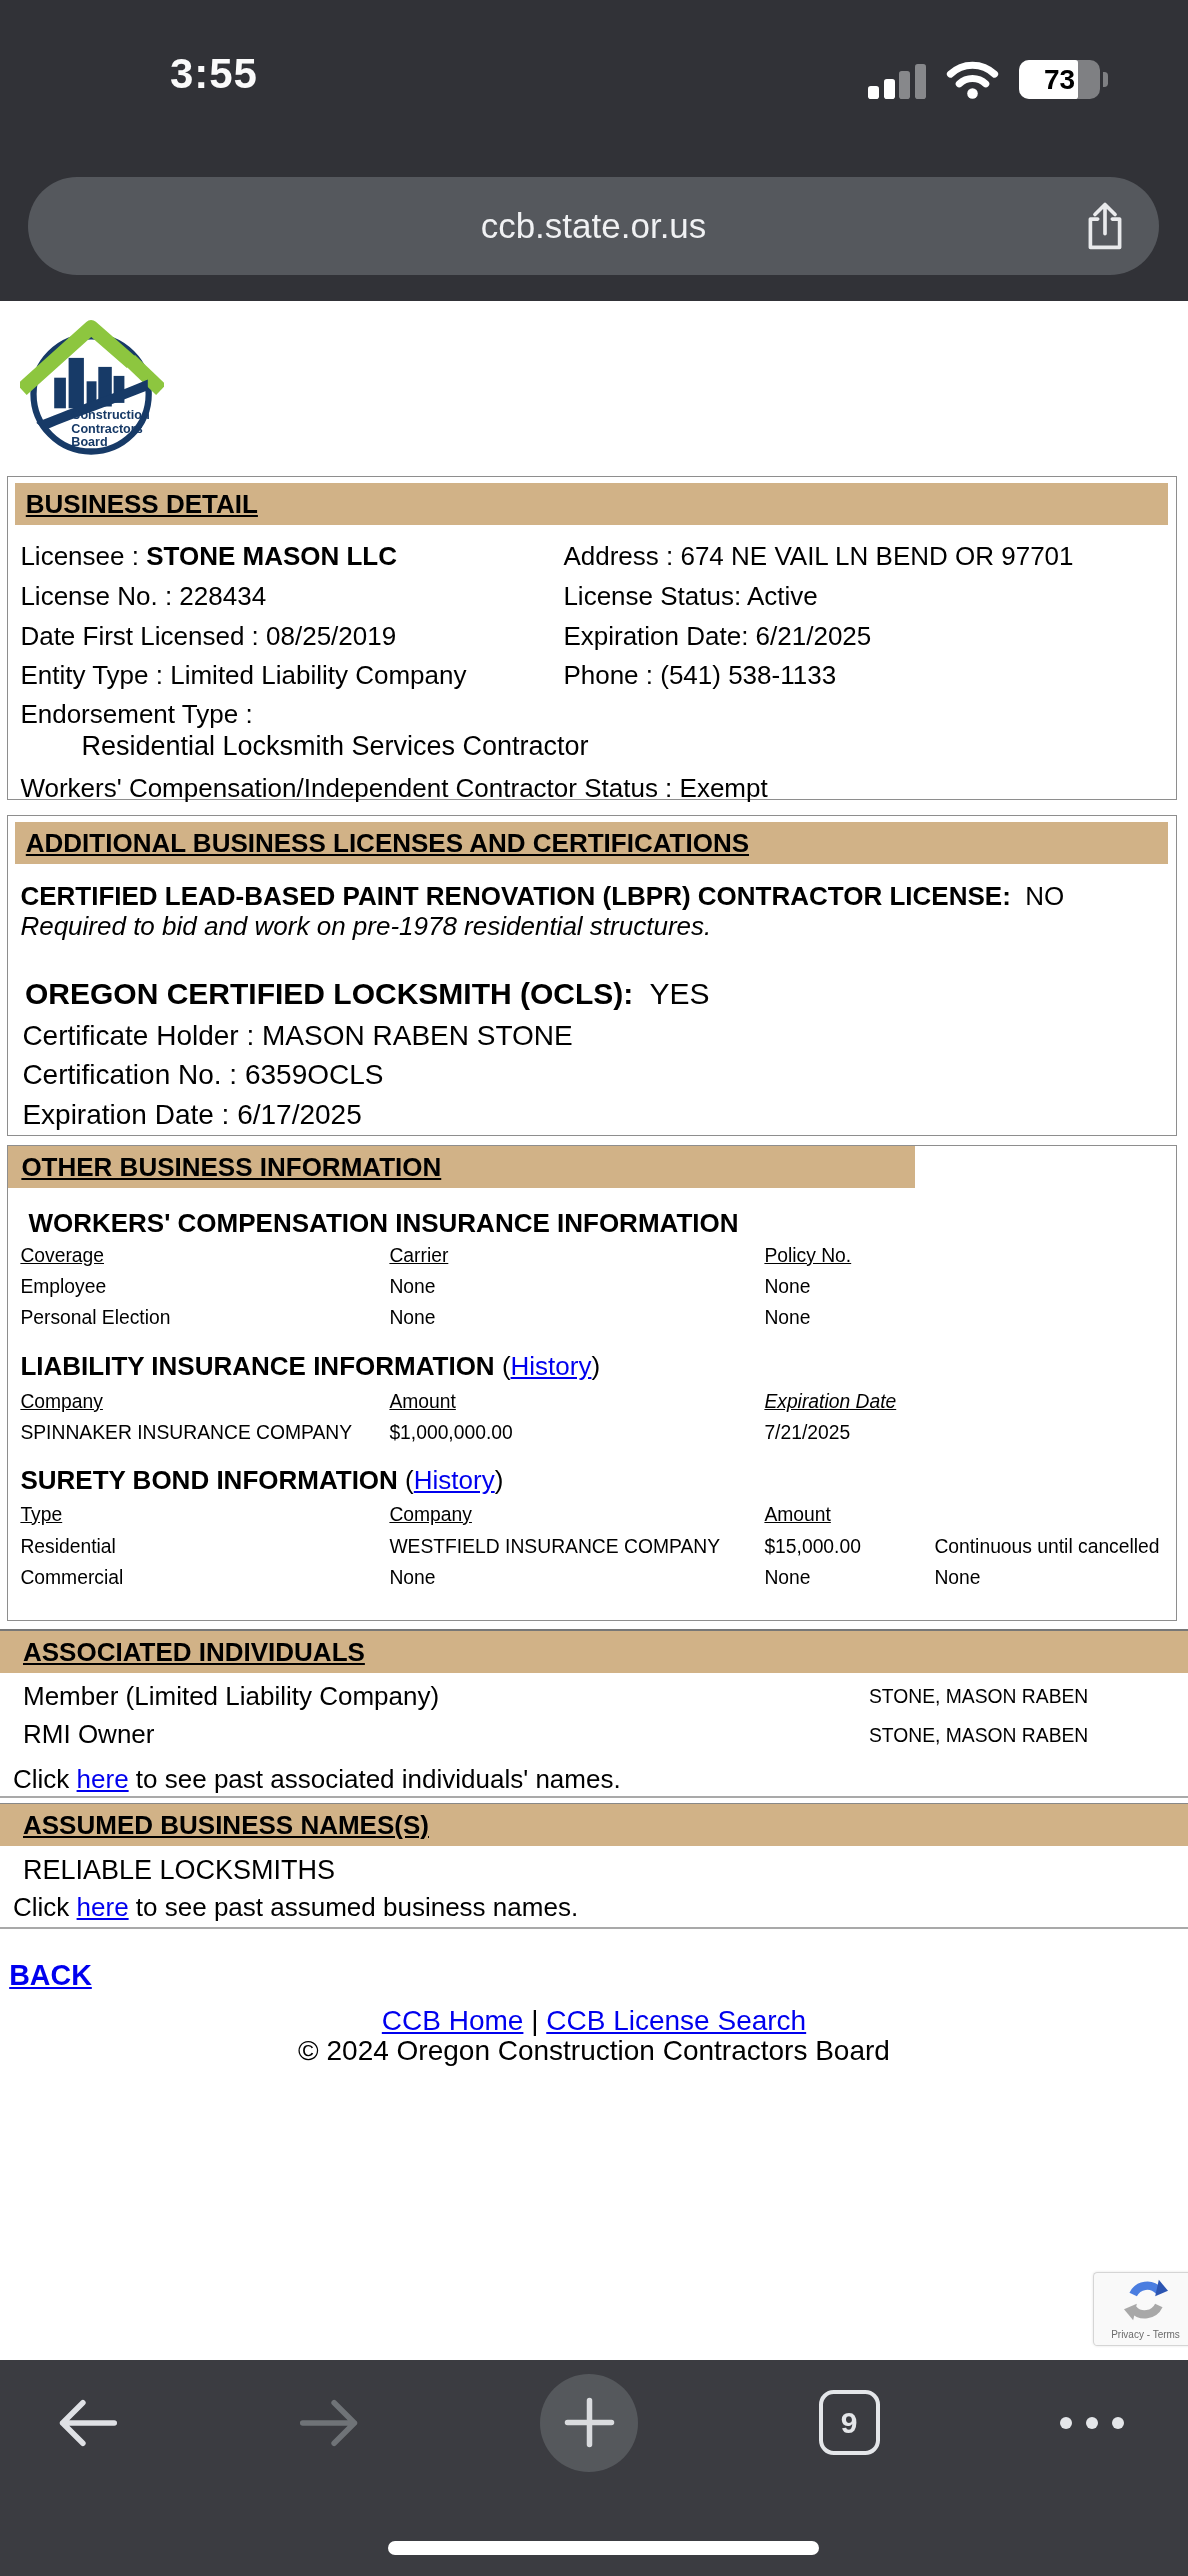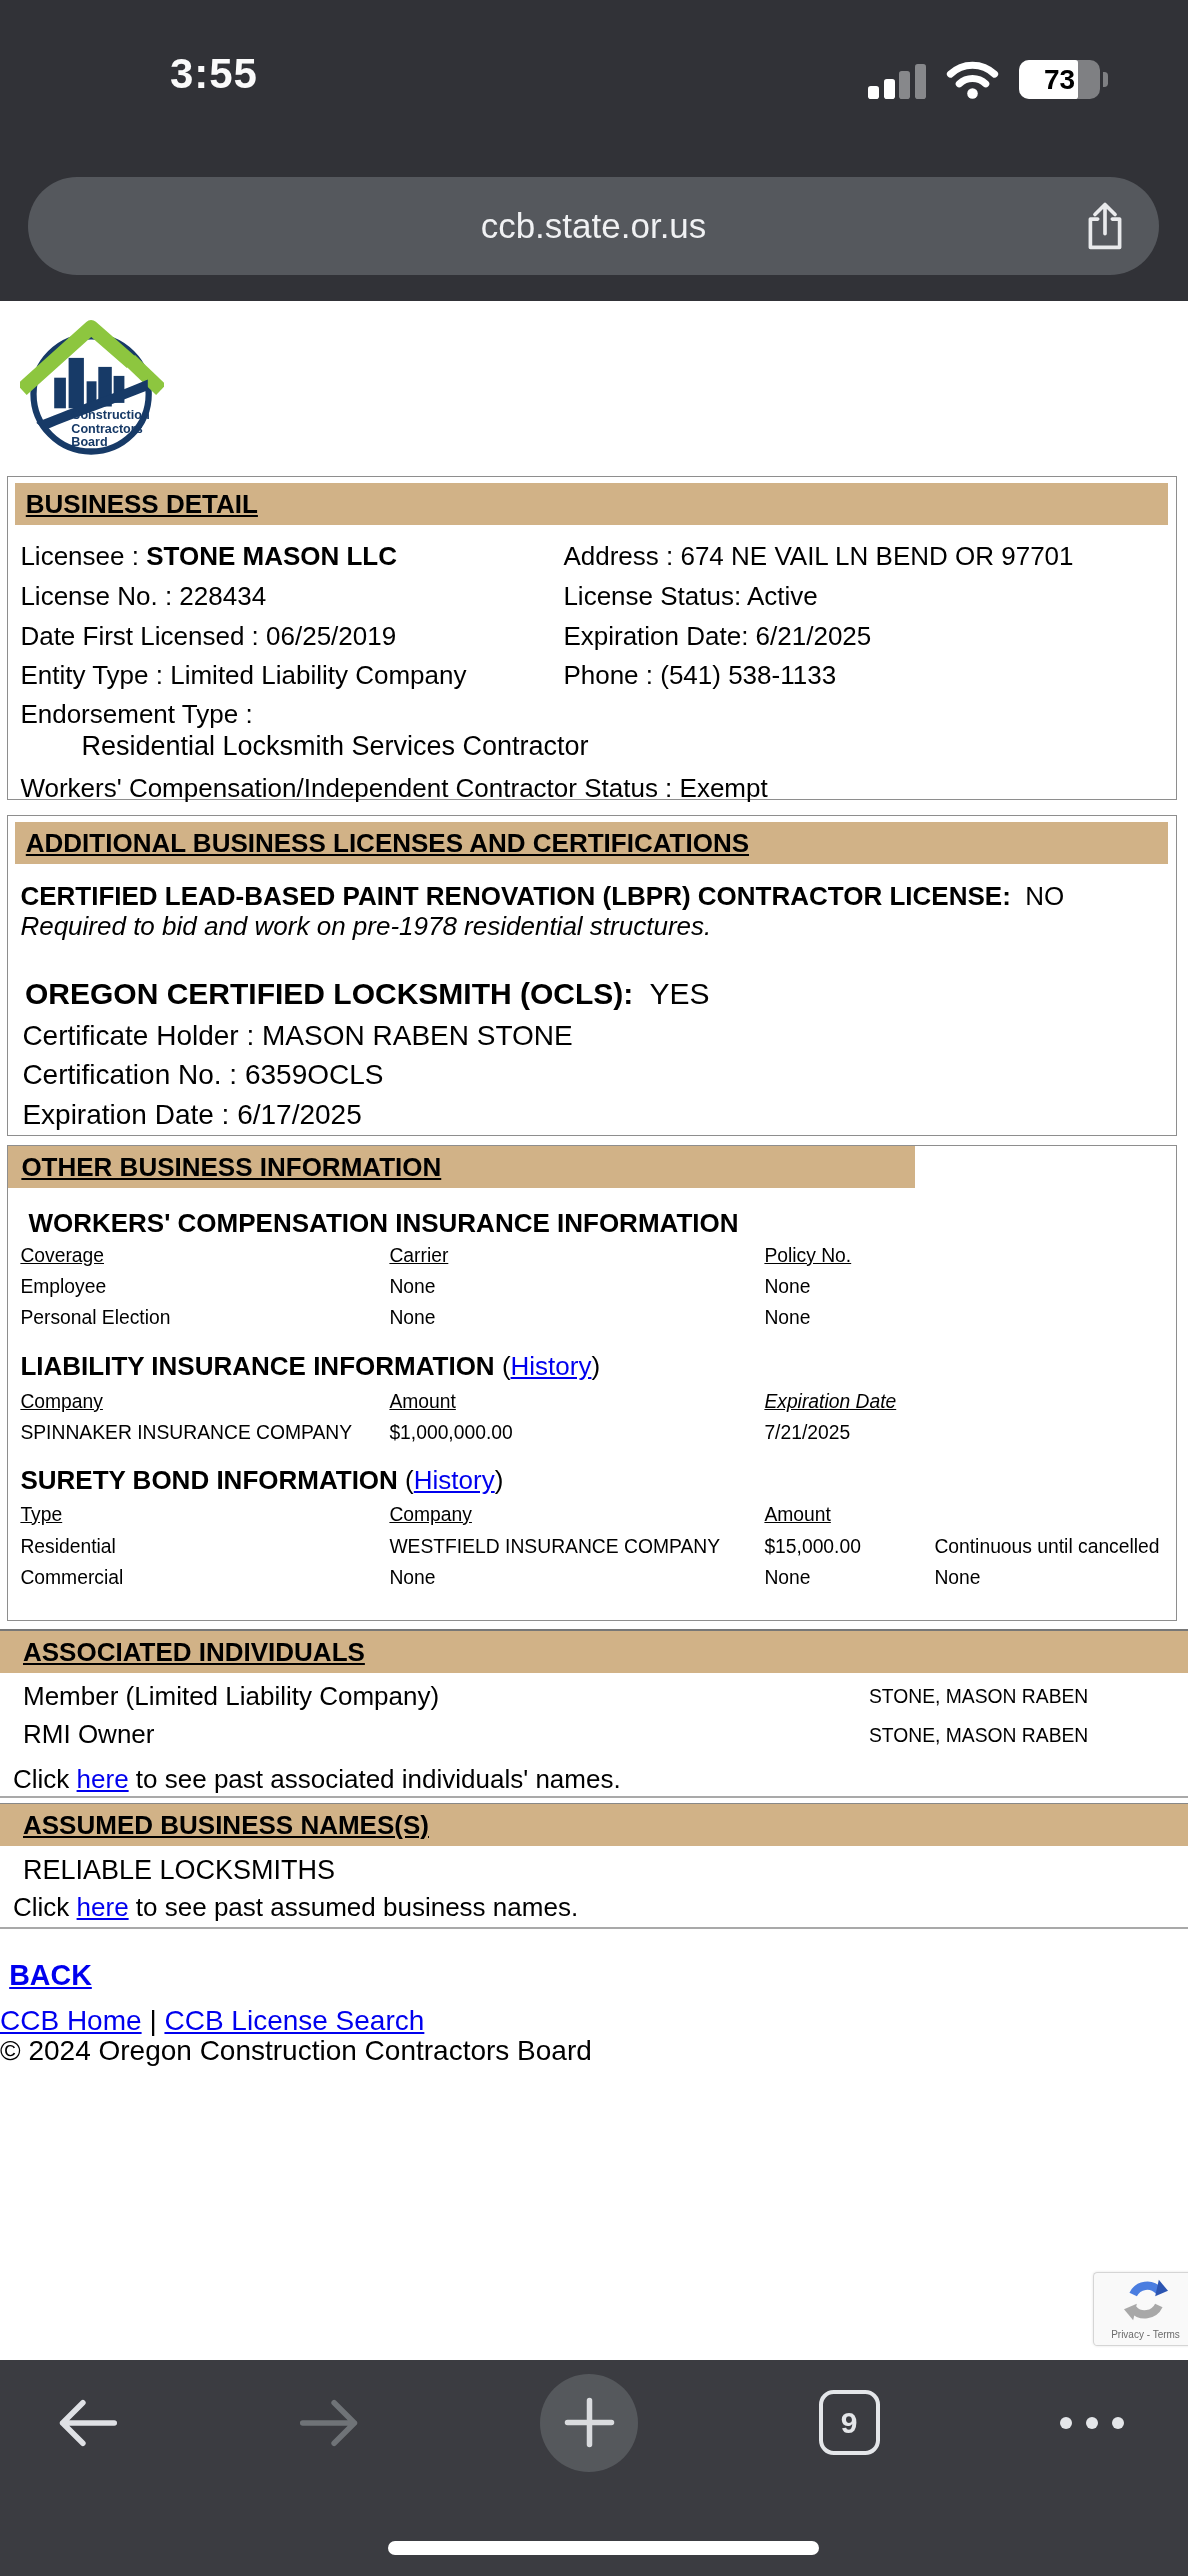--- a/index.html
+++ b/index.html
@@ -33,21 +33,21 @@
   .hsec{font-size:26px;font-weight:bold;text-decoration:underline;color:#000;}
   .t28{font-size:26px;} .t30{font-size:28px;} .t33{font-size:30px;} .t29{font-size:27px;}
   .b{font-weight:bold;} .i{font-style:italic;}
   .colhead{text-decoration:underline;}
   .c1{left:12px;} .c2{left:381px;} .c3{left:756px;} .c4{left:926px;}
   .cell{position:absolute;font-size:19.3px;white-space:nowrap;}
   a.lnk{color:var(--link);text-decoration:underline;cursor:pointer;}
   .fullsec{position:absolute;left:0;width:1188px;background:#fff;border-top:2.8px solid #777;border-bottom:2.8px solid #a9a9a9;}
 
   
-  .centerline{position:absolute;left:0;width:1188px;text-align:left;font-size:28px;}
+  .centerline{position:absolute;left:0;width:1188px;text-align:center;font-size:28px;}
 
   
   .recaptcha{position:absolute;top:2272px;left:1093px;width:103px;height:72px;background:#f9f9f9;
     border:0.9px solid #d5d5d5;border-right:none;border-radius:4.6px 0 0 4.6px;box-shadow:0 0 2.8px rgba(0,0,0,.12);}
   .recaptcha .lbl{position:absolute;bottom:4.6px;left:0;right:0;text-align:center;font-size:10px;color:#6b6b6b;}
   .recaptcha svg{position:absolute;top:4.6px;left:29.5px;}
 
   
   .toolbar{position:absolute;top:2360px;left:0;width:1188px;height:216px;background:var(--toolbar);}
   .tbrow{position:absolute;top:11px;left:57px;right:64px;height:103px;display:flex;align-items:center;justify-content:space-between;}
@@ -111,21 +111,21 @@
   <div class="tan-inset">
     <span class="hsec">BUSINESS DETAIL</span>
   </div>
   <div class="abs t28" style="top:64px;left:12px;">
     <span>Licensee :</span>
     <span class="b">STONE MASON LLC</span>
   </div>
   <div class="abs t28" style="top:64px;left:555px;">Address : 674 NE VAIL LN BEND OR 97701</div>
   <div class="abs t28" style="top:104px;left:12px;">License No. : 228434</div>
   <div class="abs t28" style="top:104px;left:555px;">License Status: Active</div>
-  <div class="abs t28" style="top:144px;left:12px;">Date First Licensed : 06/25/2019</div>
+  <div class="abs t28" style="top:144px;left:12px;">Date First Licensed : 08/25/2019</div>
   <div class="abs t28" style="top:144px;left:555px;">Expiration Date: 6/21/2025</div>
   <div class="abs t28" style="top:183px;left:12px;">Entity Type : Limited Liability Company</div>
   <div class="abs t28" style="top:183px;left:555px;">Phone : (541) 538-1133</div>
   <div class="abs t28" style="top:222px;left:12px;">Endorsement Type :</div>
   <div class="abs t28" style="top:296px;left:12px;">Workers' Compensation/Independent Contractor Status : Exempt</div>
   <div class="abs t29" style="top:254px;left:73px;">Residential Locksmith Services Contractor</div>
 </div>
 
 <div class="boxed" style="top:815px;height:319px;">
   <div class="tan-inset">

